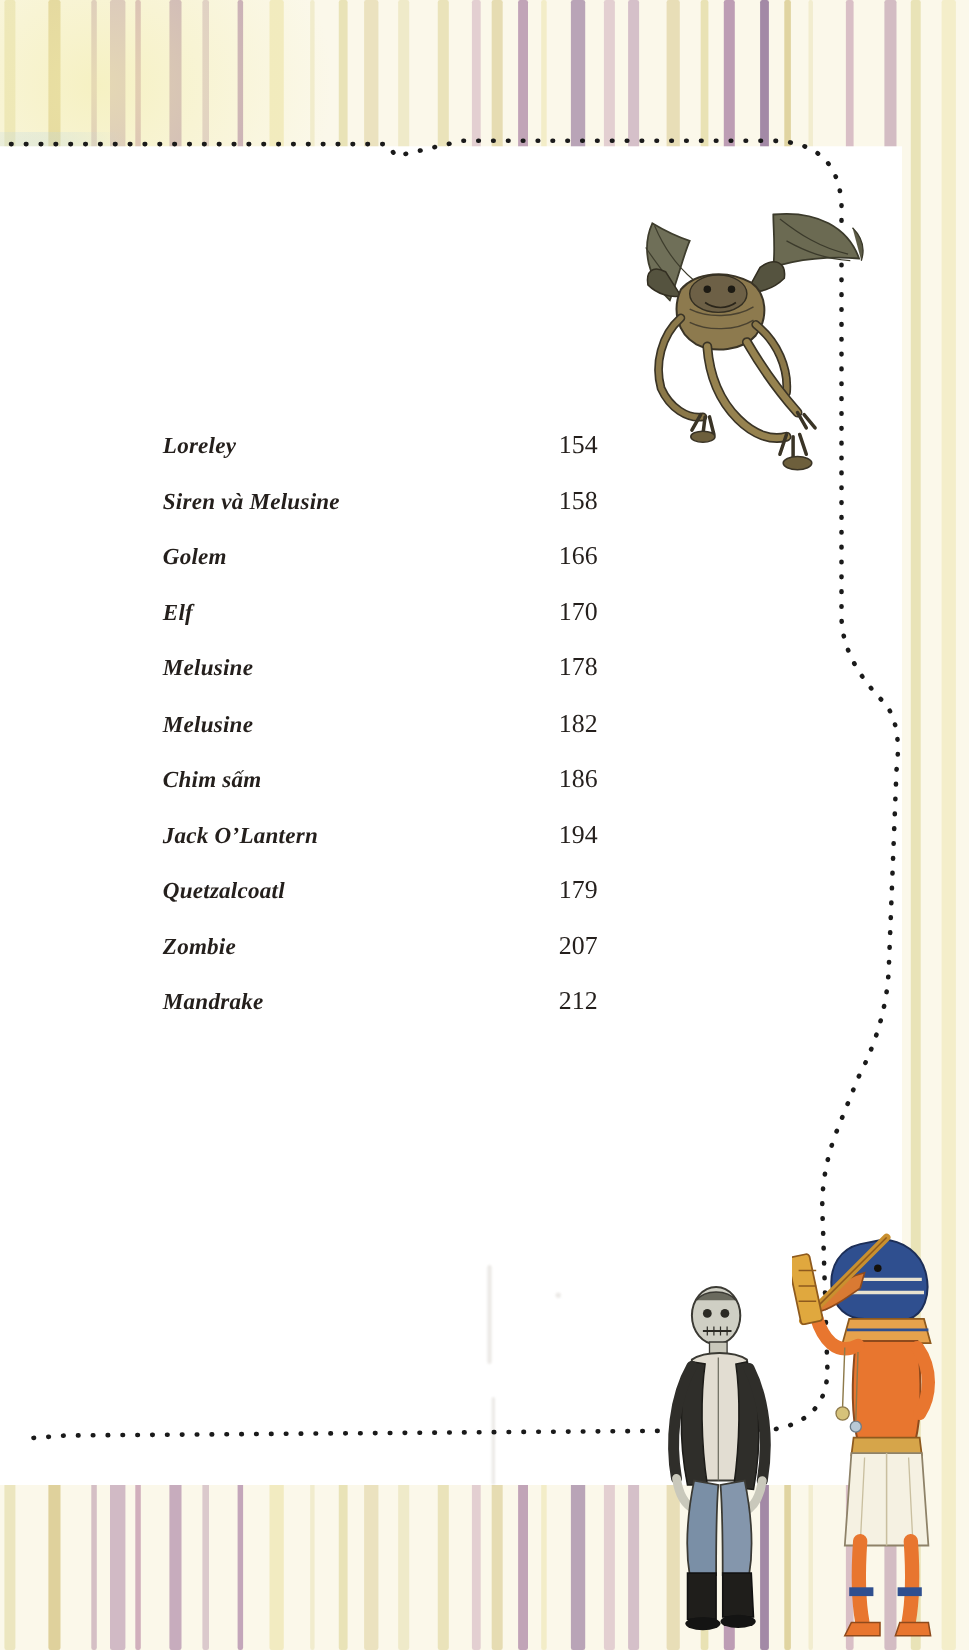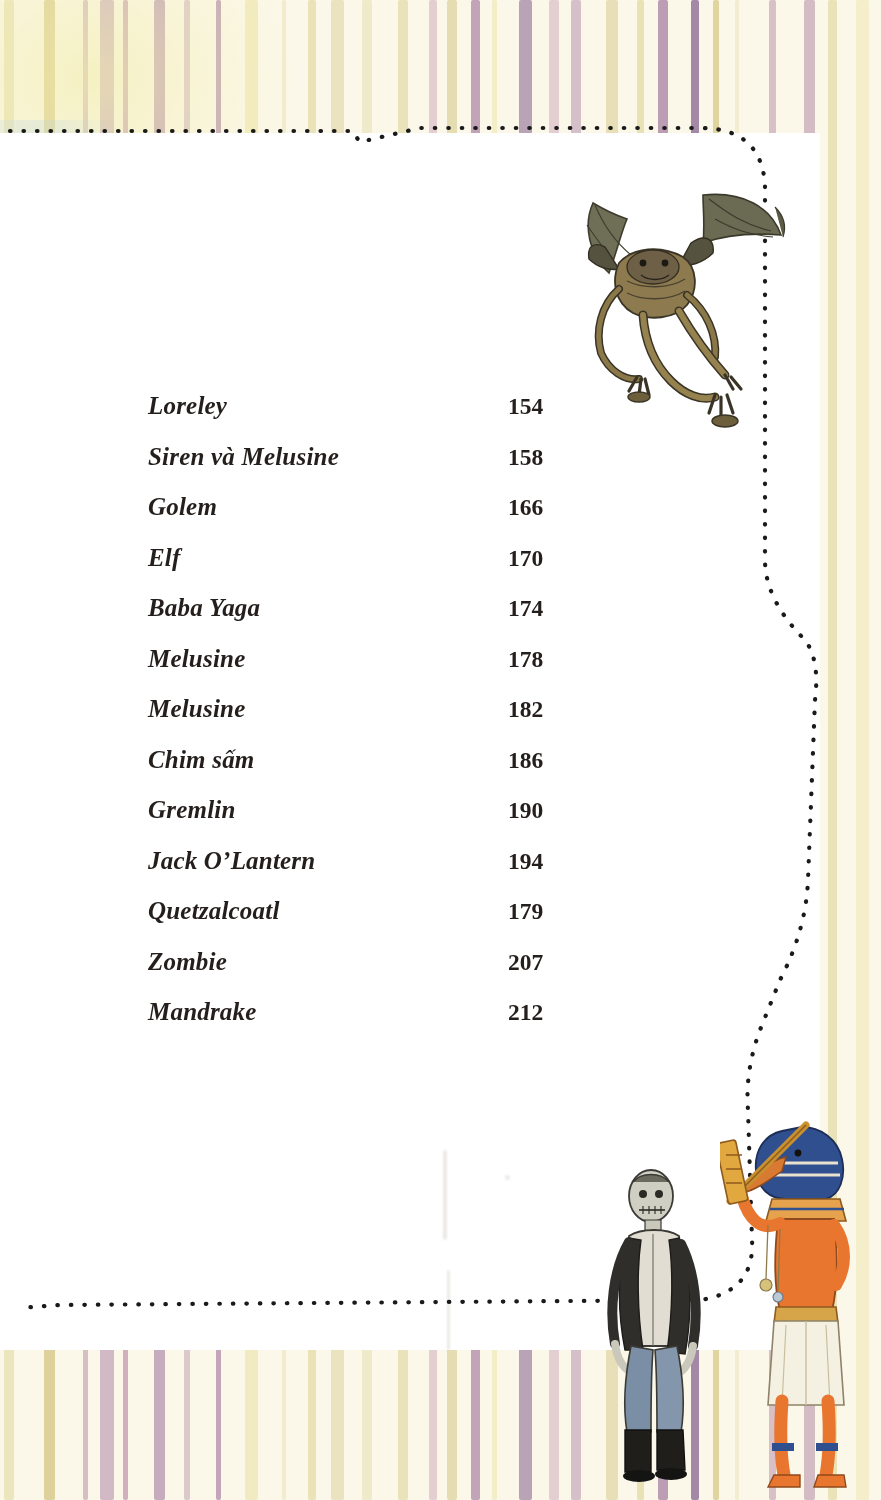--- a/index.html
+++ b/index.html
@@ -91,28 +91,28 @@
     z-index: 7;
   }
   .toc-row {
     display: flex;
     align-items: baseline;
     height: 50.5px;
   }
   .toc-title {
     font-style: italic;
     font-weight: bold;
-    font-size: 25px;
+    font-size: 21px;
     color: #241f1c;
     letter-spacing: .2px;
     white-space: nowrap;
   }
   .toc-page {
     margin-left: auto;
-    font-weight: bold;
+    font-weight: normal;
     font-size: 23.5px;
     color: #241f1c;
     min-width: 58px;
     text-align: center;
     padding-left: 0;
   }
   .toc-page-wrap {
     margin-left: auto;
     width: 60px;
   }
@@ -324,40 +324,32 @@
       </div>
       <div class="toc-row">
         <span class="toc-title">Golem</span>
         <span class="toc-page-wrap"><span class="toc-page">166</span></span>
       </div>
       <div class="toc-row">
         <span class="toc-title">Elf</span>
         <span class="toc-page-wrap"><span class="toc-page">170</span></span>
       </div>
       <div class="toc-row">
-        <span class="toc-title">Baba Yaga</span>
-        <span class="toc-page-wrap"><span class="toc-page">174</span></span>
-      </div>
-      <div class="toc-row">
         <span class="toc-title">Melusine</span>
         <span class="toc-page-wrap"><span class="toc-page">178</span></span>
       </div>
       <div class="toc-row">
         <span class="toc-title">Melusine</span>
         <span class="toc-page-wrap"><span class="toc-page">182</span></span>
       </div>
       <div class="toc-row">
         <span class="toc-title">Chim sấm</span>
         <span class="toc-page-wrap"><span class="toc-page">186</span></span>
       </div>
       <div class="toc-row">
-        <span class="toc-title">Gremlin</span>
-        <span class="toc-page-wrap"><span class="toc-page">190</span></span>
-      </div>
-      <div class="toc-row">
         <span class="toc-title">Jack O’Lantern</span>
         <span class="toc-page-wrap"><span class="toc-page">194</span></span>
       </div>
       <div class="toc-row">
         <span class="toc-title">Quetzalcoatl</span>
         <span class="toc-page-wrap"><span class="toc-page">179</span></span>
       </div>
       <div class="toc-row">
         <span class="toc-title">Zombie</span>
         <span class="toc-page-wrap"><span class="toc-page">207</span></span>

